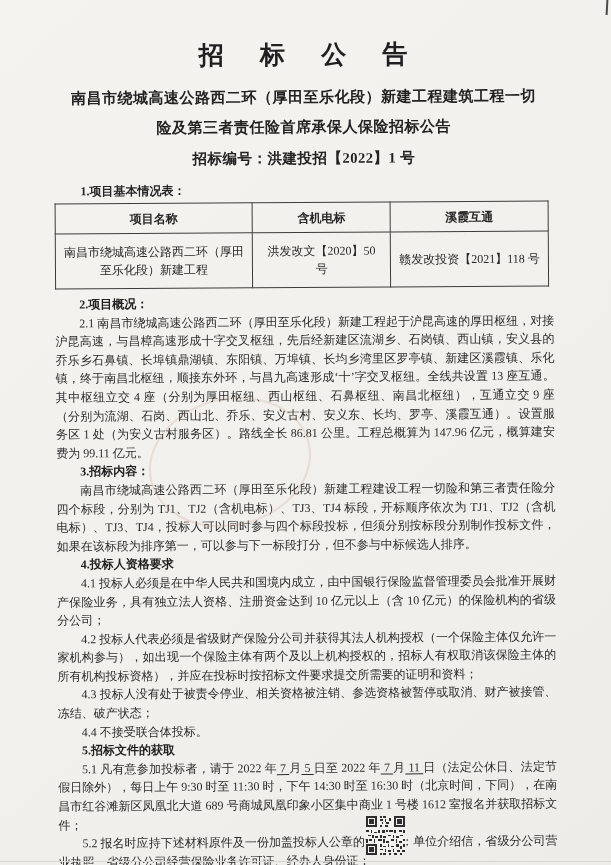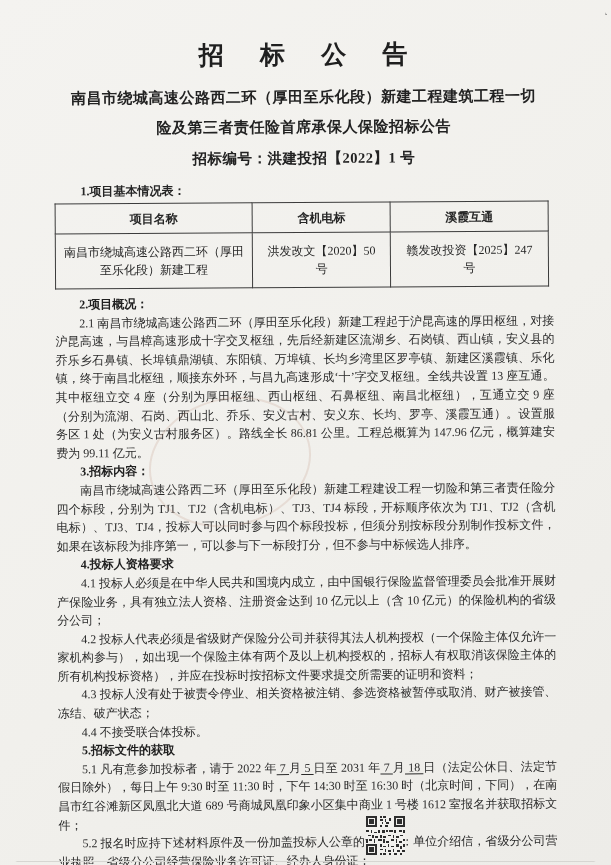--- a/index.html
+++ b/index.html
@@ -2,21 +2,21 @@
 <html><head>
 <meta charset="utf-8">
 <style>
   html,body{margin:0;padding:0;}
   body{
     width:611px;height:865px;overflow:hidden;position:relative;
     background:linear-gradient(140deg,#f4f3f0 0%,#f1f0ec 55%,#edece8 100%);
     font-family:"Liberation Serif","DejaVu Serif",serif;
     color:#262626;
   }
-  .page{position:absolute;inset:0;overflow:hidden;border-radius:30px;}
+  .page{position:absolute;inset:0;overflow:hidden;}
   .content{
     position:absolute;left:0;top:0;right:0;
     padding:40px 56px 0 56px;
     transform:rotate(-0.35deg);
   }
   .doc-title{
     font-size:25px;font-weight:bold;text-align:center;
     letter-spacing:15px;text-indent:15px;line-height:30px;
     margin:0 0 12px 0;color:#1f1f1f;
   }
@@ -99,37 +99,37 @@
           <tr>
             <th>项目名称</th>
             <th>含机电标</th>
             <th>溪霞互通</th>
           </tr>
         </thead>
       <tbody>
           <tr>
             <td>南昌市绕城高速公路西二环（厚田至乐化段）新建工程</td>
             <td>洪发改文【2020】50 号</td>
-            <td>赣发改投资【2025】247 号</td>
+            <td>赣发改投资【2021】118 号</td>
           </tr>
         </tbody>
     </table>
 
     <div class="sections">
         <div class="sec-heading">2.项目概况：</div>
         <p class="body">2.1 南昌市绕城高速公路西二环（厚田至乐化段）新建工程起于沪昆高速的厚田枢纽，对接沪昆高速，与昌樟高速形成十字交叉枢纽，先后经新建区流湖乡、石岗镇、西山镇，安义县的乔乐乡石鼻镇、长埠镇鼎湖镇、东阳镇、万埠镇、长均乡湾里区罗亭镇、新建区溪霞镇、乐化镇，终于南昌北枢纽，顺接东外环，与昌九高速形成‘十’字交叉枢纽。全线共设置 13 座互通。其中枢纽立交 4 座（分别为厚田枢纽、西山枢纽、石鼻枢纽、南昌北枢纽），互通立交 9 座（分别为流湖、石岗、西山北、乔乐、安义古村、安义东、长均、罗亭、溪霞互通）。设置服务区 1 处（为安义古村服务区）。路线全长 86.81 公里。工程总概算为 147.96 亿元，概算建安费为 99.11 亿元。</p>
         <div class="sec-heading">3.招标内容：</div>
         <p class="body">南昌市绕城高速公路西二环（厚田至乐化段）新建工程建设工程一切险和第三者责任险分四个标段，分别为 TJ1、TJ2（含机电标）、TJ3、TJ4 标段，开标顺序依次为 TJ1、TJ2（含机电标）、TJ3、TJ4，投标人可以同时参与四个标段投标，但须分别按标段分别制作投标文件，如果在该标段为排序第一，可以参与下一标段打分，但不参与中标候选人排序。</p>
         <div class="sec-heading">4.投标人资格要求</div>
         <p class="body">4.1 投标人必须是在中华人民共和国境内成立，由中国银行保险监督管理委员会批准开展财产保险业务，具有独立法人资格、注册资金达到 10 亿元以上（含 10 亿元）的保险机构的省级分公司；</p>
         <p class="body">4.2 投标人代表必须是省级财产保险分公司并获得其法人机构授权（一个保险主体仅允许一家机构参与），如出现一个保险主体有两个及以上机构授权的，招标人有权取消该保险主体的所有机构投标资格），并应在投标时按招标文件要求提交所需要的证明和资料；</p>
         <p class="body">4.3 投标人没有处于被责令停业、相关资格被注销、参选资格被暂停或取消、财产被接管、冻结、破产状态；</p>
         <p class="body">4.4 不接受联合体投标。</p>
         <div class="sec-heading">5.招标文件的获取</div>
-        <p class="body"><span>5.1 凡有意参加投标者，请于 2022 年</span><span class="u"> 7 </span><span>月</span><span class="u"> 5 </span><span>日至 2031 年</span><span class="u"> 7 </span><span>月</span><span class="u"> 18 </span><span>日（法定公休日、法定节假日除外），每日上午 9:30 时至 11:30 时，下午 14:30 时至 16:30 时（北京时间，下同），在南昌市红谷滩新区凤凰北大道 689 号商城凤凰印象小区集中商业 1 号楼 1612 室报名并获取招标文件；</span></p>
+        <p class="body"><span>5.1 凡有意参加投标者，请于 2022 年</span><span class="u"> 7 </span><span>月</span><span class="u"> 5 </span><span>日至 2022 年</span><span class="u"> 7 </span><span>月</span><span class="u"> 11 </span><span>日（法定公休日、法定节假日除外），每日上午 9:30 时至 11:30 时，下午 14:30 时至 16:30 时（北京时间，下同），在南昌市红谷滩新区凤凰北大道 689 号商城凤凰印象小区集中商业 1 号楼 1612 室报名并获取招标文件；</span></p>
         <p class="body">5.2 报名时应持下述材料原件及一份加盖投标人公章的复印件：单位介绍信，省级分公司营业执照、省级分公司经营保险业务许可证、经办人身份证；</p>
       </div>
   </div>
 
   <div class="stamp"></div>
 
   <div class="watermark">
     <svg class="qr" viewBox="0 0 25 25" shape-rendering="crispEdges" aria-hidden="true">
       <rect x="0" y="0" width="25" height="25" fill="#f2f1ee"></rect>
       <g fill="#2e2e2e">

